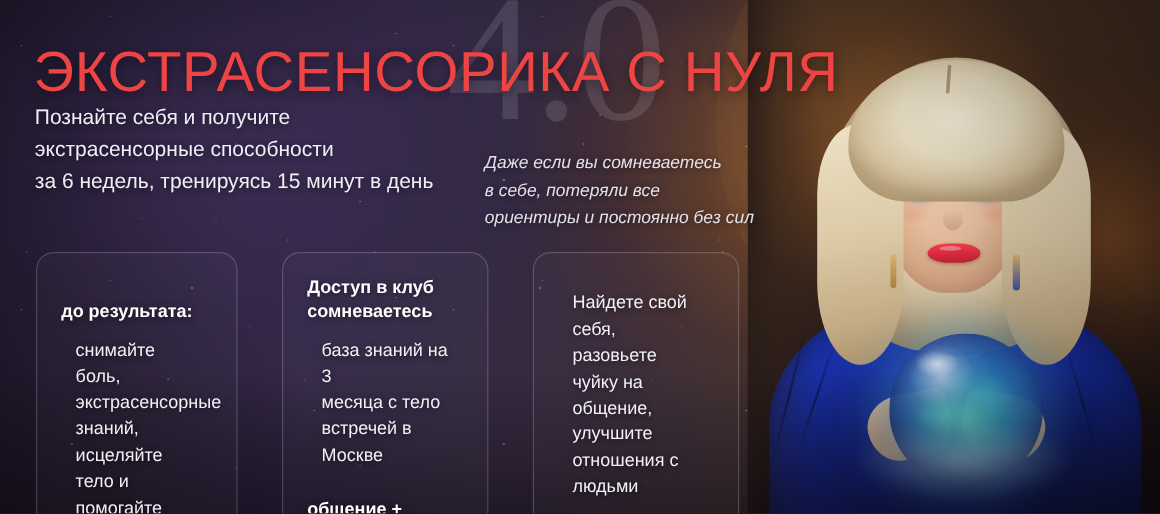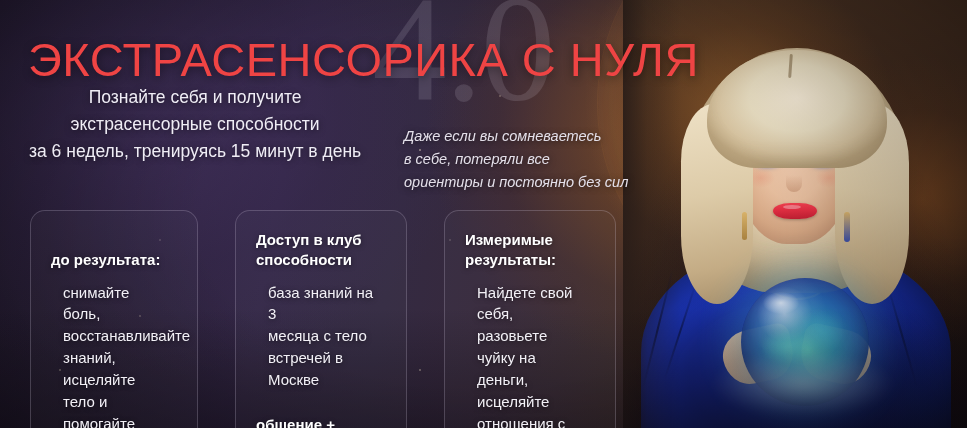--- a/index.html
+++ b/index.html
@@ -133,21 +133,20 @@
     white-space:nowrap;
   }
 
   
   .lead{
     position:absolute;left:29px;top:84px;
     font-size:17.5px;line-height:1.55;
     color:#efedf5;
     font-weight:400;
     text-shadow:0 1px 6px rgba(0,0,0,.5);
-    text-align:center;
   }
   .lead-note{
     position:absolute;left:404px;top:95px;
     font-size:14.5px;line-height:1.60;
     color:#e4e0ea;
     font-style:italic;
     font-weight:400;
     text-shadow:0 1px 6px rgba(0,0,0,.55);
     margin-top:30px;
   }
@@ -473,48 +472,44 @@
 
   <div class="cards">
 
     <div class="card">
       <p class="card-title">
         <br>
         <span>до результата:</span>
       </p>
       <p class="card-body">
         <span>снимайте боль,</span><br>
-        <span>восстанавливайте</span><br>
+        <span>экстрасенсорные</span><br>
         <span>знаний,</span><br>
         <span>исцеляйте тело и</span><br>
         <span>помогайте другим</span>
       </p>
     </div>
 
     <div class="card wide">
       <p class="card-title">
         <span>Доступ в клуб</span><br>
-        <span>способности</span>
+        <span>сомневаетесь</span>
       </p>
       <p class="card-body">
         <span>база знаний на 3</span><br>
         <span>месяца с тело</span><br>
         <span>встречей в Москве</span>
       </p>
       <p class="card-footer">общение + практики</p>
     </div>
 
     <div class="card wide">
-      <p class="card-title">
-        <span>Измеримые</span><br>
-        <span>результаты:</span>
-      </p>
       <p class="card-body">
         <span>Найдете свой себя,</span><br>
         <span>разовьете чуйку на</span><br>
-        <span>деньги, исцеляйте</span><br>
+        <span>общение, улучшите</span><br>
         <span>отношения с людьми</span>
       </p>
     </div>
 
   </div>
 
 </div>
 
 </body></html>

